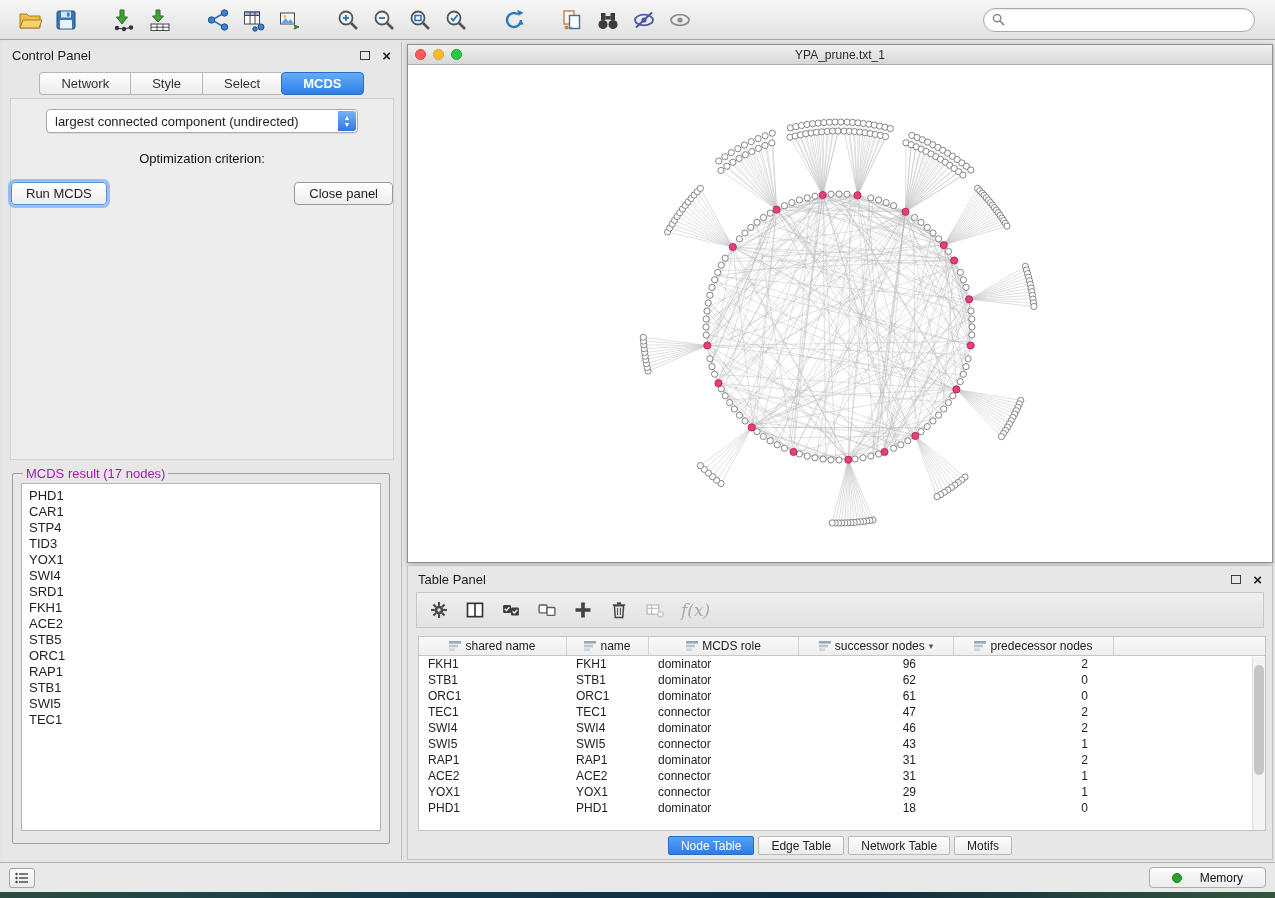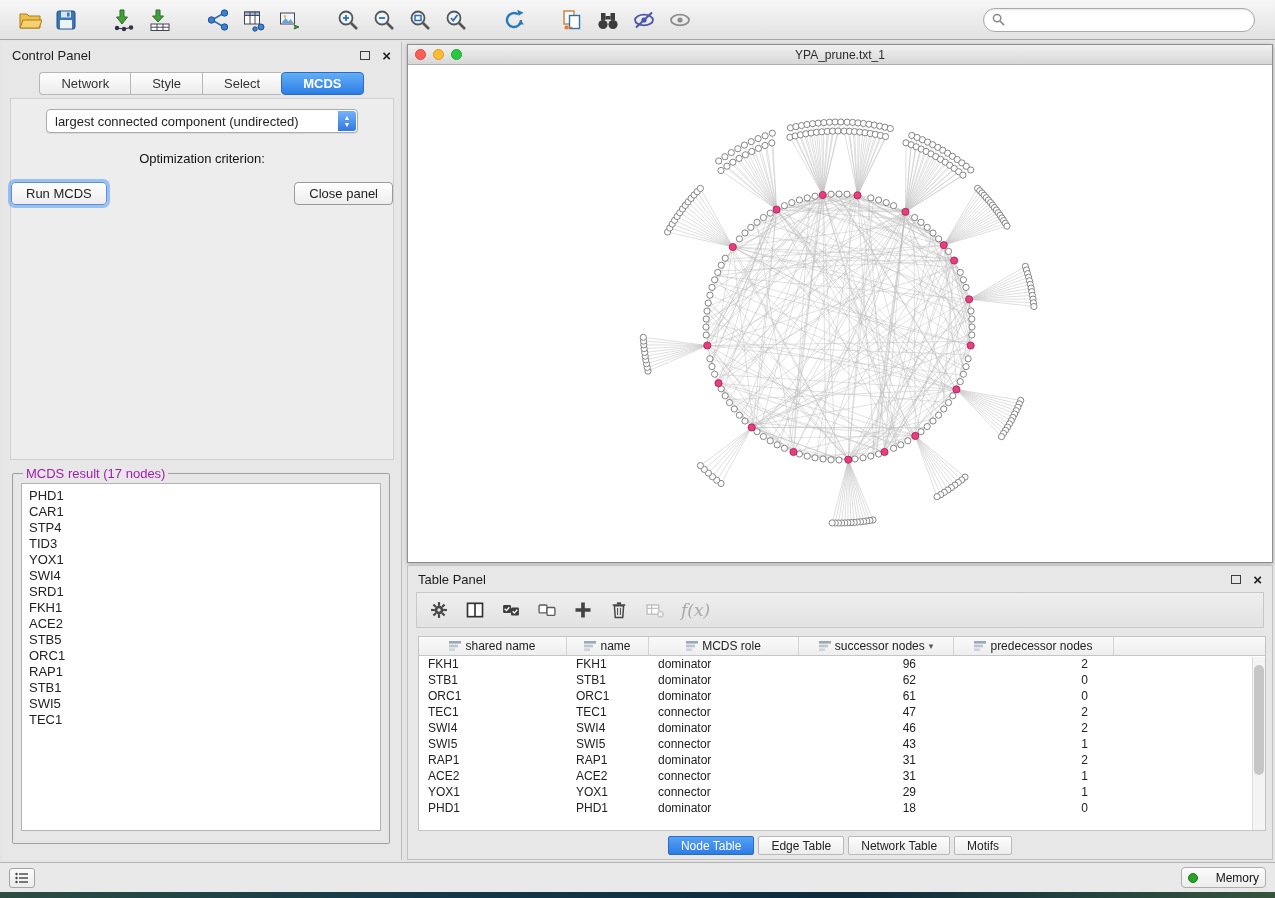--- a/index.html
+++ b/index.html
@@ -73,21 +73,21 @@
 .td.col4{padding-right:26px}
 #vscroll{position:absolute;right:0;top:20px;bottom:0;width:13px;background:#f4f4f4;border-left:1px solid #ddd}
 #vthumb{position:absolute;left:1px;right:1px;top:8px;height:110px;background:#c6c6c6;border-radius:6px}
 #table-tabs{position:absolute;left:0;right:0;bottom:4px;display:flex;justify-content:center;gap:4px}
 .ttab{height:19px;padding:0 12px;font-size:12px;display:flex;align-items:center;background:linear-gradient(#fdfdfd,#ececec);border:1px solid #b9b9b9;border-radius:2px;color:#222}
 .ttab.active{background:linear-gradient(#55a2f5,#2d7ce6);border-color:#2a6bc4;color:#fff}
 
 
 #status-bar{position:absolute;left:0;top:862px;width:100%;height:30px;background:#e9e9e9;border-top:1px solid #b3b3b3;display:flex;align-items:center;padding:0 9px}
 #list-btn{width:26px;height:20px;border:1px solid #a5a5a5;border-radius:3px;background:linear-gradient(#fbfbfb,#ececec);display:flex;align-items:center;justify-content:center}
-#memory-btn{margin-left:auto;height:21px;border:1px solid #aeaeae;border-radius:4px;background:linear-gradient(#fbfbfb,#ededed);display:flex;align-items:center;gap:18px;padding:0 6px;font-size:12px;color:#111}
+#memory-btn{margin-left:auto;height:21px;border:1px solid #aeaeae;border-radius:4px;background:linear-gradient(#fbfbfb,#ededed);display:flex;align-items:center;gap:18px;padding:0 22px;font-size:12px;color:#111}
 .green-dot{width:10px;height:10px;border-radius:50%;background:#27a427;border:1px solid #1c791c}
 #desktop-strip{position:absolute;left:0;top:892px;width:100%;height:6px;background:linear-gradient(90deg,#2b4d42,#14384a,#0e2b3e,#35553e)}
 </style>
 </head>
 <body>
 
 <div id="toolbar">
   <div class="tbtn">
       <svg viewBox="0 0 24 24">
         <path d="M2 6h7l2 2h11v12H2z" fill="#eec04a" stroke="#a97e1c" stroke-width="1"></path>

